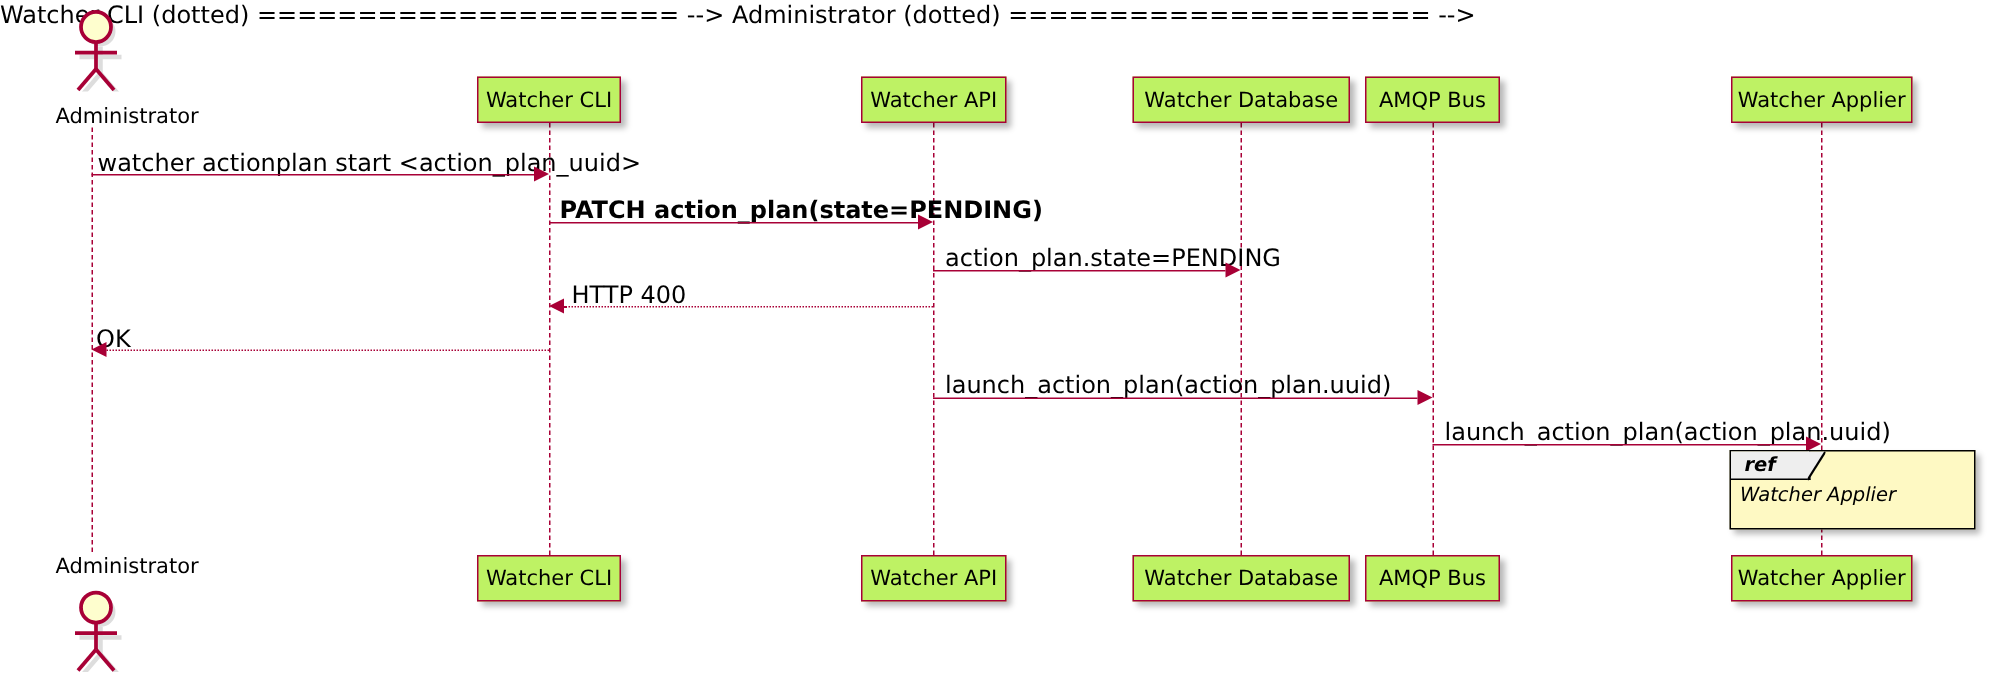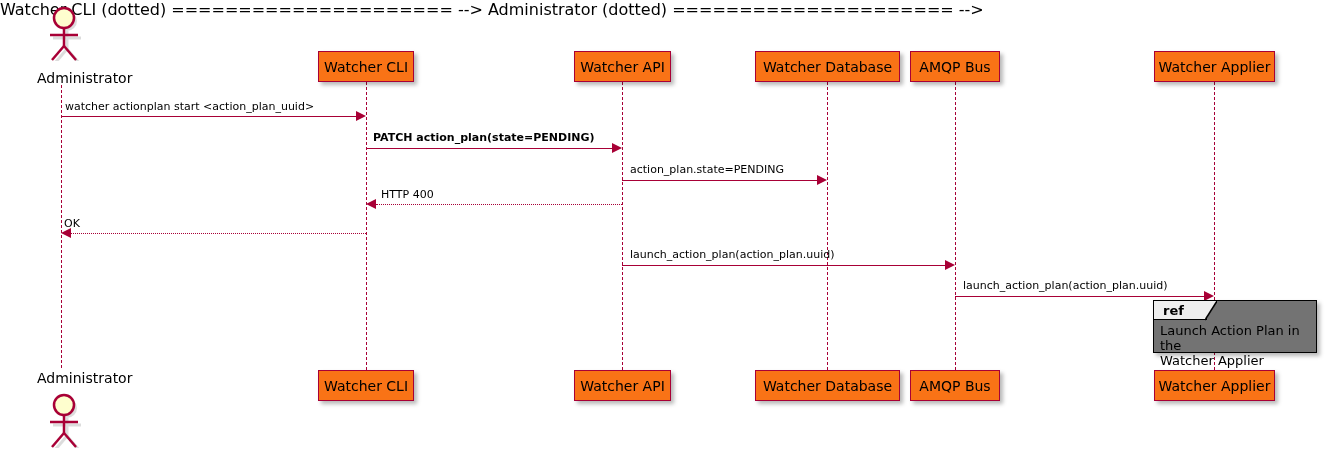--- a/index.html
+++ b/index.html
@@ -16,21 +16,21 @@
     width: 1330px;
     height: 456px;
     background: #FFFFFF;
     overflow: hidden;
   }
 
   
   .participant {
     position: absolute;
     box-sizing: border-box;
-    background: #f97316;
+    background: #bef264;
     border: 1.5px solid #A80036;
     color: #000000;
     font-size: 14px;
     line-height: 1;
     display: flex;
     align-items: center;
     justify-content: center;
     white-space: nowrap;
     box-shadow: 3px 3px 4px rgba(0,0,0,0.28);
     letter-spacing: 0px;
@@ -59,21 +59,21 @@
   .msg-line {
     position: absolute;
     height: 0;
     border-top: 1.5px solid #A80036;
   }
   .msg-line.dotted {
     border-top: 1.5px dotted #A80036;
   }
   .msg-label {
     position: absolute;
-    font-size: 11px;
+    font-size: 16px;
     color: #000000;
     white-space: nowrap;
     line-height: 1;
   }
   .arrow-head {
     position: absolute;
     width: 0;
     height: 0;
   }
   .arrow-head.right {
@@ -84,23 +84,24 @@
   .arrow-head.left {
     border-top: 5px solid transparent;
     border-bottom: 5px solid transparent;
     border-right: 10px solid #A80036;
   }
 
   
   .ref-box {
     position: absolute;
     box-sizing: border-box;
-    background: #737373;
+    background: #fef9c3;
     border: 1.5px solid #000000;
     box-shadow: 3px 3px 4px rgba(0,0,0,0.28);
+    font-style: italic;
   }
   .ref-tab {
     position: absolute;
     left: 0;
     top: 0;
     height: 19px;
     background: #EEEEEE;
     border-right: 1.5px solid #000000;
     border-bottom: 1.5px solid #000000;
     display: flex;
@@ -217,21 +218,20 @@
   <div class="ref-box" style="left:1153px; top:300px; width:164px; height:53px;">
     <div class="ref-tab">
       <span class="ref-tab-label">ref</span>
     </div>
     <svg width="12" height="20" style="position:absolute; left:51px; top:0px;">
       <polygon points="0,0 12,0 0,19 0,0" fill="#EEEEEE" stroke="none"></polygon>
       <line x1="0" y1="19" x2="12" y2="0" stroke="#000000" stroke-width="1.5"></line>
       <line x1="0" y1="19" x2="0" y2="19" stroke="#000000" stroke-width="1.5"></line>
     </svg>
     <div class="ref-body">
-      <div>Launch Action Plan in the</div>
       <div>Watcher Applier</div>
     </div>
   </div>
 
   
   <div class="participant" style="left:318px; top:370px; width:96px; height:31px;">
     <span>Watcher CLI</span>
   </div>
 
   <div class="participant" style="left:574px; top:370px; width:97px; height:31px;">

